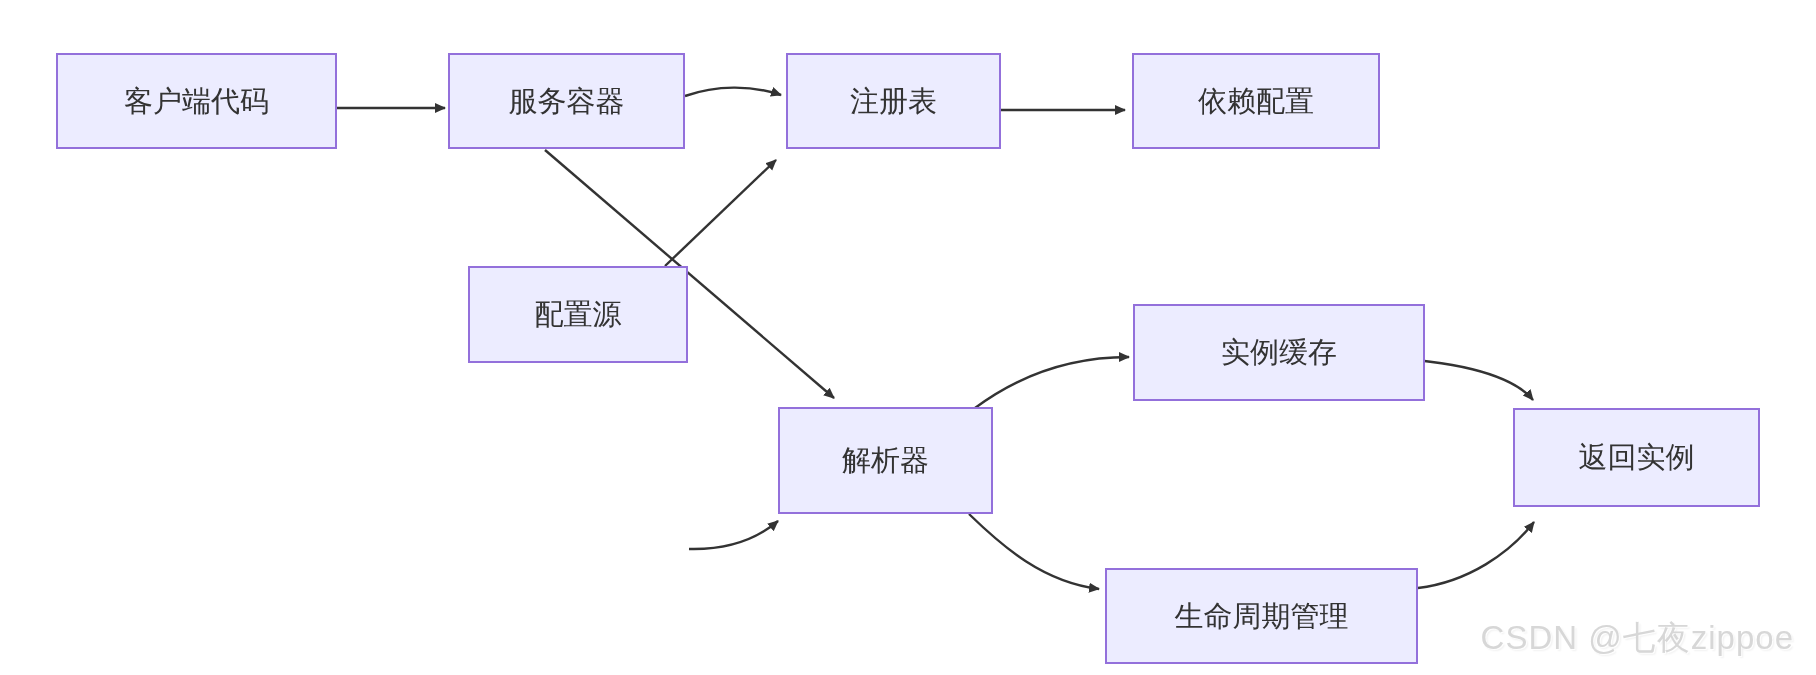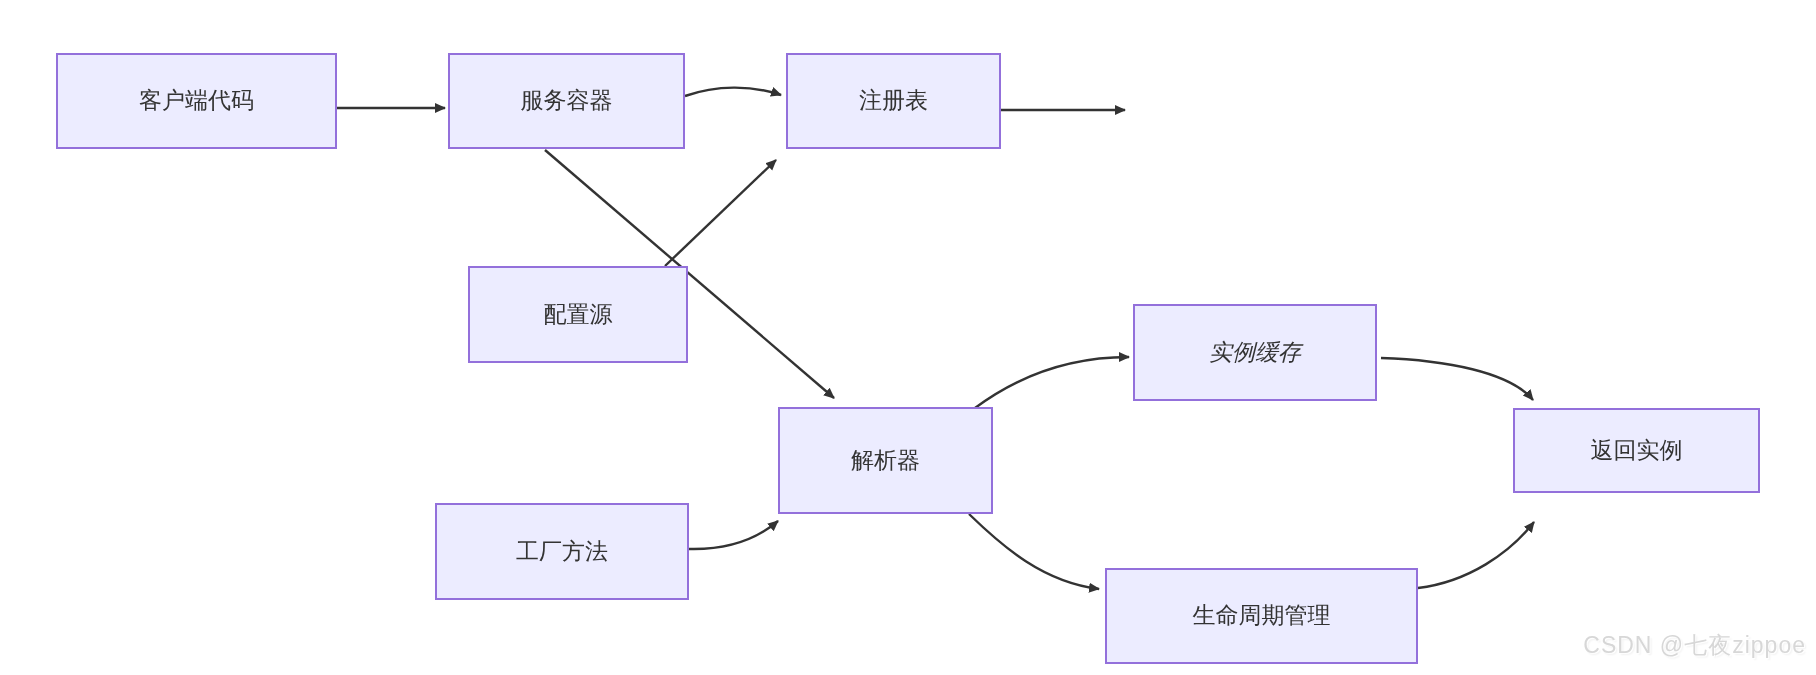--- a/index.html
+++ b/index.html
@@ -11,36 +11,36 @@
   .edges path.edge{fill:none;stroke:var(--edge-color,#333333);stroke-width:2.4px;}
   .edges marker path{fill:var(--edge-color,#333333);stroke:none;}
   .node{
     position:absolute;box-sizing:border-box;
     background:var(--node-fill,#ECECFF);
     border:2px solid var(--node-border,#9370DB);
     display:flex;align-items:center;justify-content:center;
   }
   .node span{
     color:var(--text-color,#333333);
-    font-size:23px;line-height:1.2;white-space:nowrap;
+    font-size:29px;line-height:1.2;white-space:nowrap;
   }
   
   #n-client        {left:56px;  top:53px;  width:281px; height:96px;}
   #n-container     {left:448px; top:53px;  width:237px; height:96px;text-align:center;}
   #n-registry      {left:786px; top:53px;  width:215px; height:96px;text-align:right;}
   #n-depconfig     {left:1132px;top:53px;  width:248px; height:96px;}
   #n-configsource  {left:468px; top:266px; width:220px; height:97px;}
-  #n-cache         {left:1133px;top:304px; width:244px; height:97px;font-style:italic;}
+  #n-cache         {left:1133px;top:304px; width:292px; height:97px;}
   #n-resolver      {left:778px; top:407px; width:215px; height:107px;}
-  #n-return        {left:1513px;top:408px; width:247px; height:85px;}
+  #n-return        {left:1513px;top:408px; width:247px; height:99px;}
   #n-factory       {left:435px; top:503px; width:254px; height:97px;}
   #n-lifecycle     {left:1105px;top:568px; width:313px; height:96px;}
   .watermark{
-    position:absolute;right:10px;bottom:14px;
-    font-size:23px;color:var(--watermark-color,#d7d7d7);
+    position:absolute;right:22px;bottom:14px;
+    font-size:33px;color:var(--watermark-color,#d7d7d7);
     text-shadow:1px 1px 0 rgba(255,255,255,.9),2px 2px 2px rgba(0,0,0,.06);
     letter-spacing:1px;white-space:nowrap;
   }
 </style>
 </head>
 <body>
 
 <div class="stage" style="background: rgb(255, 255, 255);">
 
   <svg class="edges" viewBox="0 0 1816 675" xmlns="http://www.w3.org/2000/svg">
@@ -63,33 +63,33 @@
 
   <div class="node" id="n-client">
     <span>客户端代码</span>
   </div>
   <div class="node" id="n-container">
     <span>服务容器</span>
   </div>
   <div class="node" id="n-registry">
     <span>注册表</span>
   </div>
+  <div class="node" id="n-depconfig">
+    <span>依赖配置</span>
+  </div>
   <div class="node" id="n-configsource">
     <span>配置源</span>
   </div>
   <div class="node" id="n-cache">
     <span>实例缓存</span>
   </div>
   <div class="node" id="n-resolver">
     <span>解析器</span>
   </div>
   <div class="node" id="n-return">
     <span>返回实例</span>
   </div>
-  <div class="node" id="n-factory">
-    <span>工厂方法</span>
-  </div>
   <div class="node" id="n-lifecycle">
     <span>生命周期管理</span>
   </div>
 
   <div class="watermark">CSDN @七夜zippoe</div>
 </div>
 
 </body></html>

